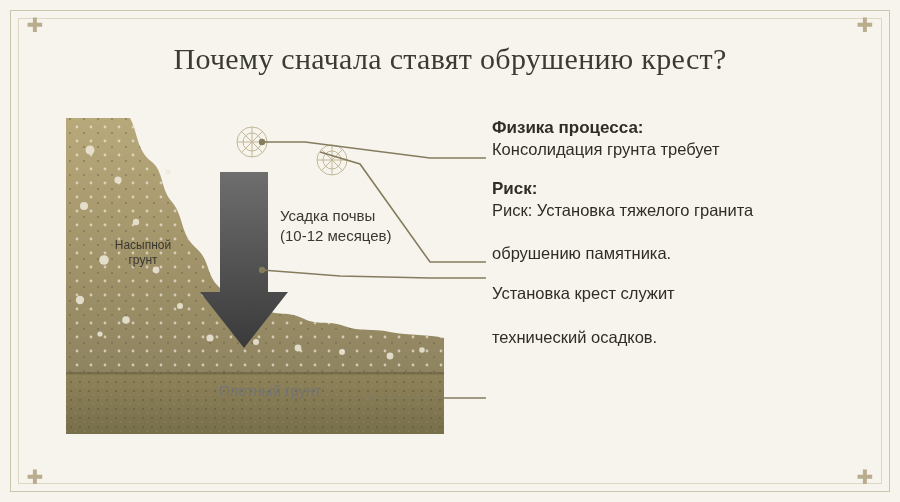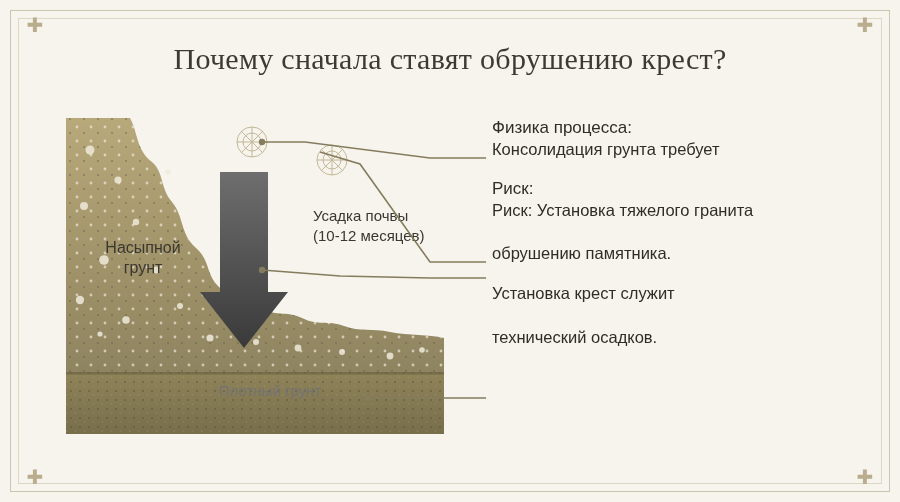--- a/index.html
+++ b/index.html
@@ -67,21 +67,21 @@
     height: 330px;
   }
   .illu-svg { display: block; }
 
   .label-fill {
     position: absolute;
     left: 28px;
     top: 128px;
     width: 110px;
     text-align: center;
-    font-size: 16px;
+    font-size: 12px;
     color: #3a3730;
     line-height: 1.25;
   }
   .label-dense {
     position: absolute;
     left: 110px;
     top: 272px;
     width: 200px;
     text-align: center;
     font-size: 15px;
@@ -89,37 +89,36 @@
   }
   .label-settle {
     position: absolute;
     left: 220px;
     top: 96px;
     width: 175px;
     text-align: left;
     font-size: 15px;
     color: #3a3730;
     line-height: 1.3;
-    margin-left: 33px;
   }
 
   
   .callouts {
     position: absolute;
     left: 492px;
     top: 118px;
     width: 378px;
   }
   .callout {
     margin-bottom: 18px;
   }
   .callout h3 {
     margin: 0 0 1px 0;
     font-size: 17px;
-    font-weight: normal;
+    font-weight: bold;
     color: #2f2d27;
   }
   .callout p {
     margin: 0;
     font-size: 16.5px;
     line-height: 1.32;
     color: #2f2d27;
   }
   .callout.third p { margin-top: 2px; }
 

